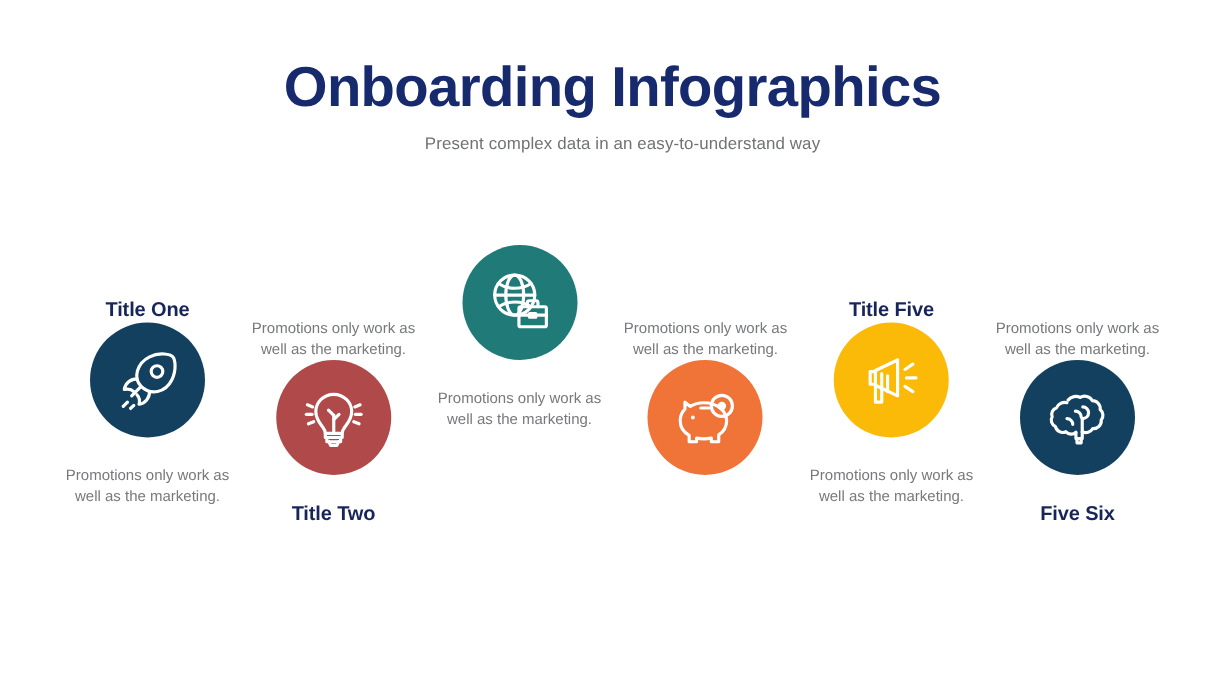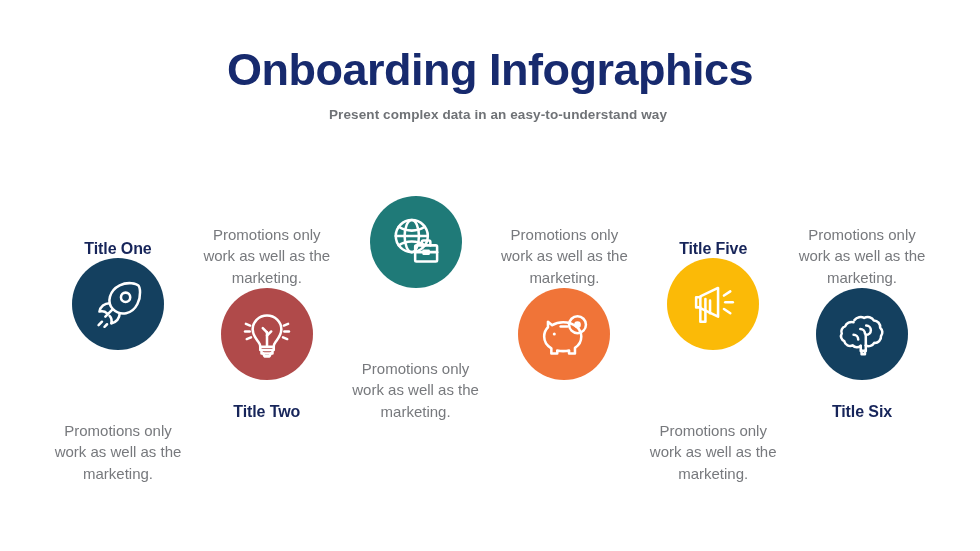--- a/index.html
+++ b/index.html
@@ -35,21 +35,21 @@
     font-weight: bold;
     color: #172a6e;
     letter-spacing: -0.5px;
     line-height: 1.05;
     margin: 0;
   }
   .page-subtitle {
     margin: 14px 0 0 16px;
     font-size: 13.5px;
     color: #6f7276;
-    font-weight: bold;
+    font-weight: normal;
     letter-spacing: 0.1px;
   }
 
   
   .items-row {
     position: absolute;
     top: 196px;
     left: 48px;
     width: 884px;
     height: 290px;
@@ -101,25 +101,24 @@
 
   .item-title {
     font-size: 16px;
     font-weight: bold;
     color: #17255a;
     letter-spacing: -0.1px;
     line-height: 1.2;
     white-space: nowrap;
   }
   .item-desc {
-    font-size: 15px;
+    font-size: 12px;
     color: #77797d;
     line-height: 1.42;
     font-weight: normal;
-    margin-top: 48px;
   }
 
   .circle-wrap {
     width: 140px;
     display: flex;
     justify-content: center;
     align-items: center;
   }
   .circle {
     width: 92px;
@@ -282,18 +281,18 @@
                C56.5 27 57 31.5 54.5 34.5 C55 39 51 43 46.5 42.5 C44.5 46 40 47.5 36.5 45.5"></path>
       <path d="M36.5 45.5 L36.5 33"></path>
       <path d="M36.5 33 C40 33 42.5 30.5 42.5 27.5 C42.5 24.5 40 22 37 22"></path>
       <path d="M30 26 C33 26 35.5 28.5 35.5 31.5"></path>
       <path d="M22 33 C25 33 27.5 35.5 27.5 38.5"></path>
     </svg>
             </span>
           </div>
         </div>
         <div class="slot-bottom">
-          <div class="item-title">Title Six</div>
+          <div class="item-title">Five Six</div>
         </div>
       </div>
     </div>
 
 </div>
 
 </body></html>

